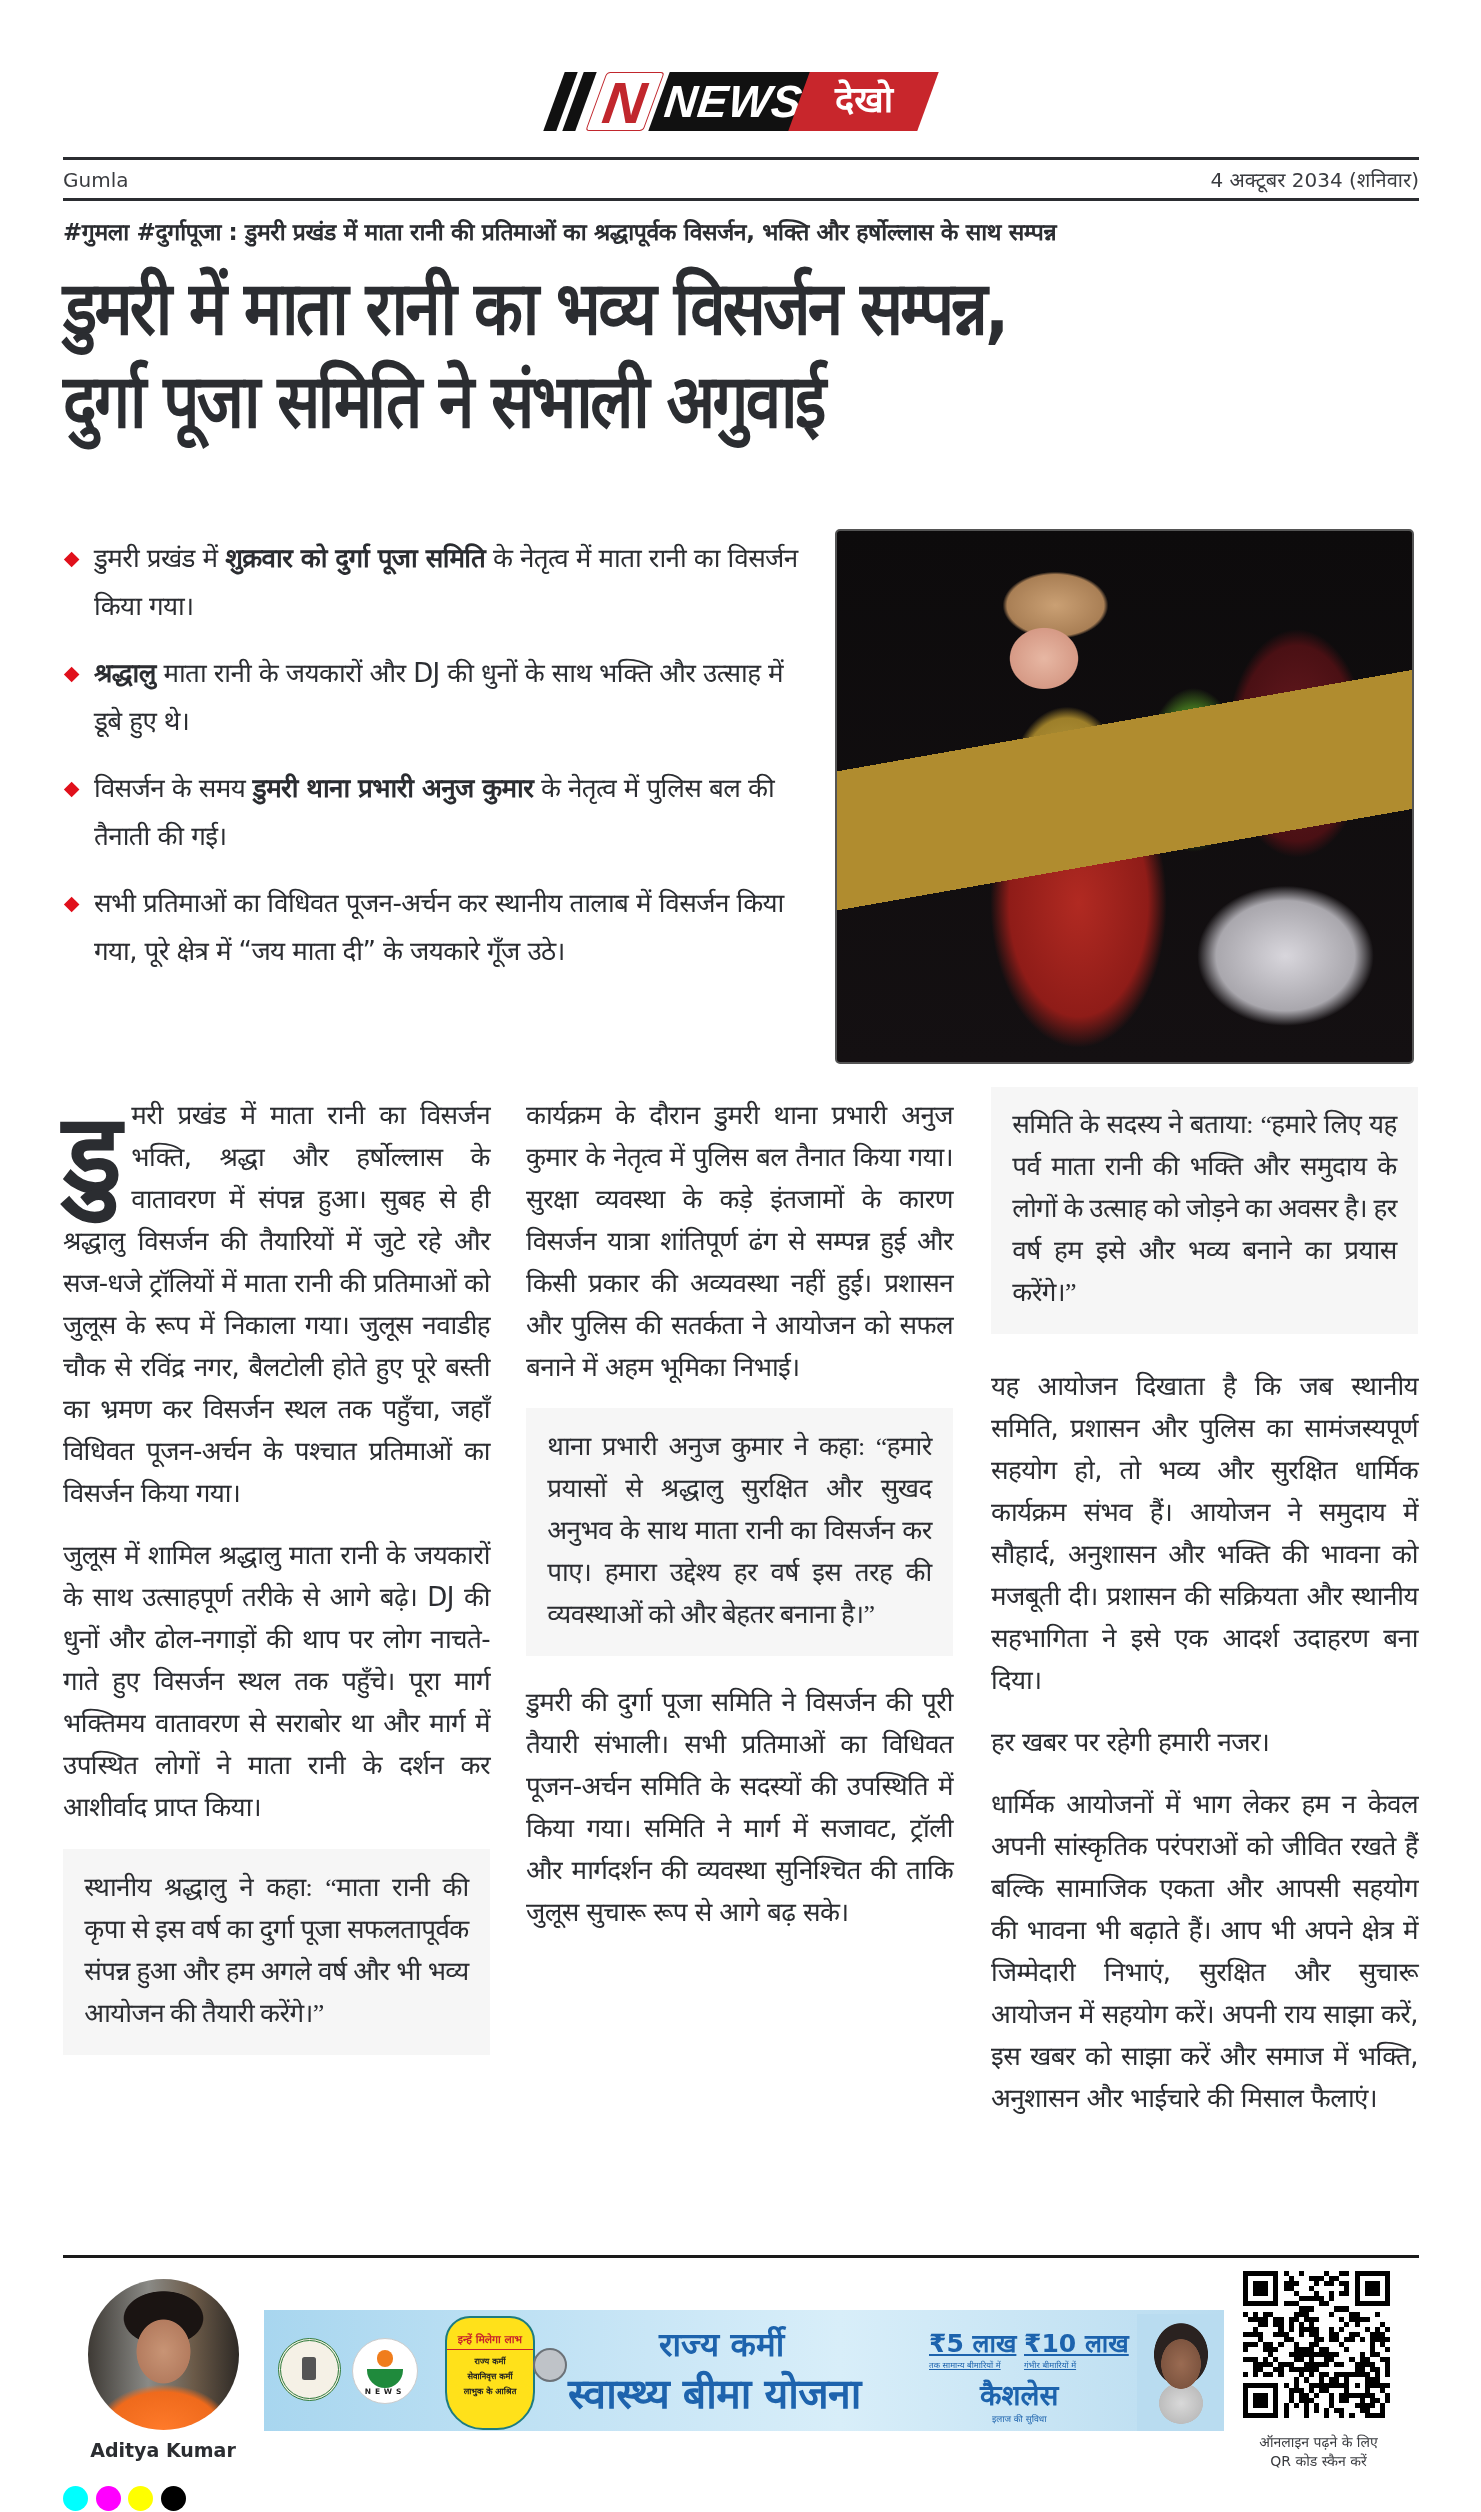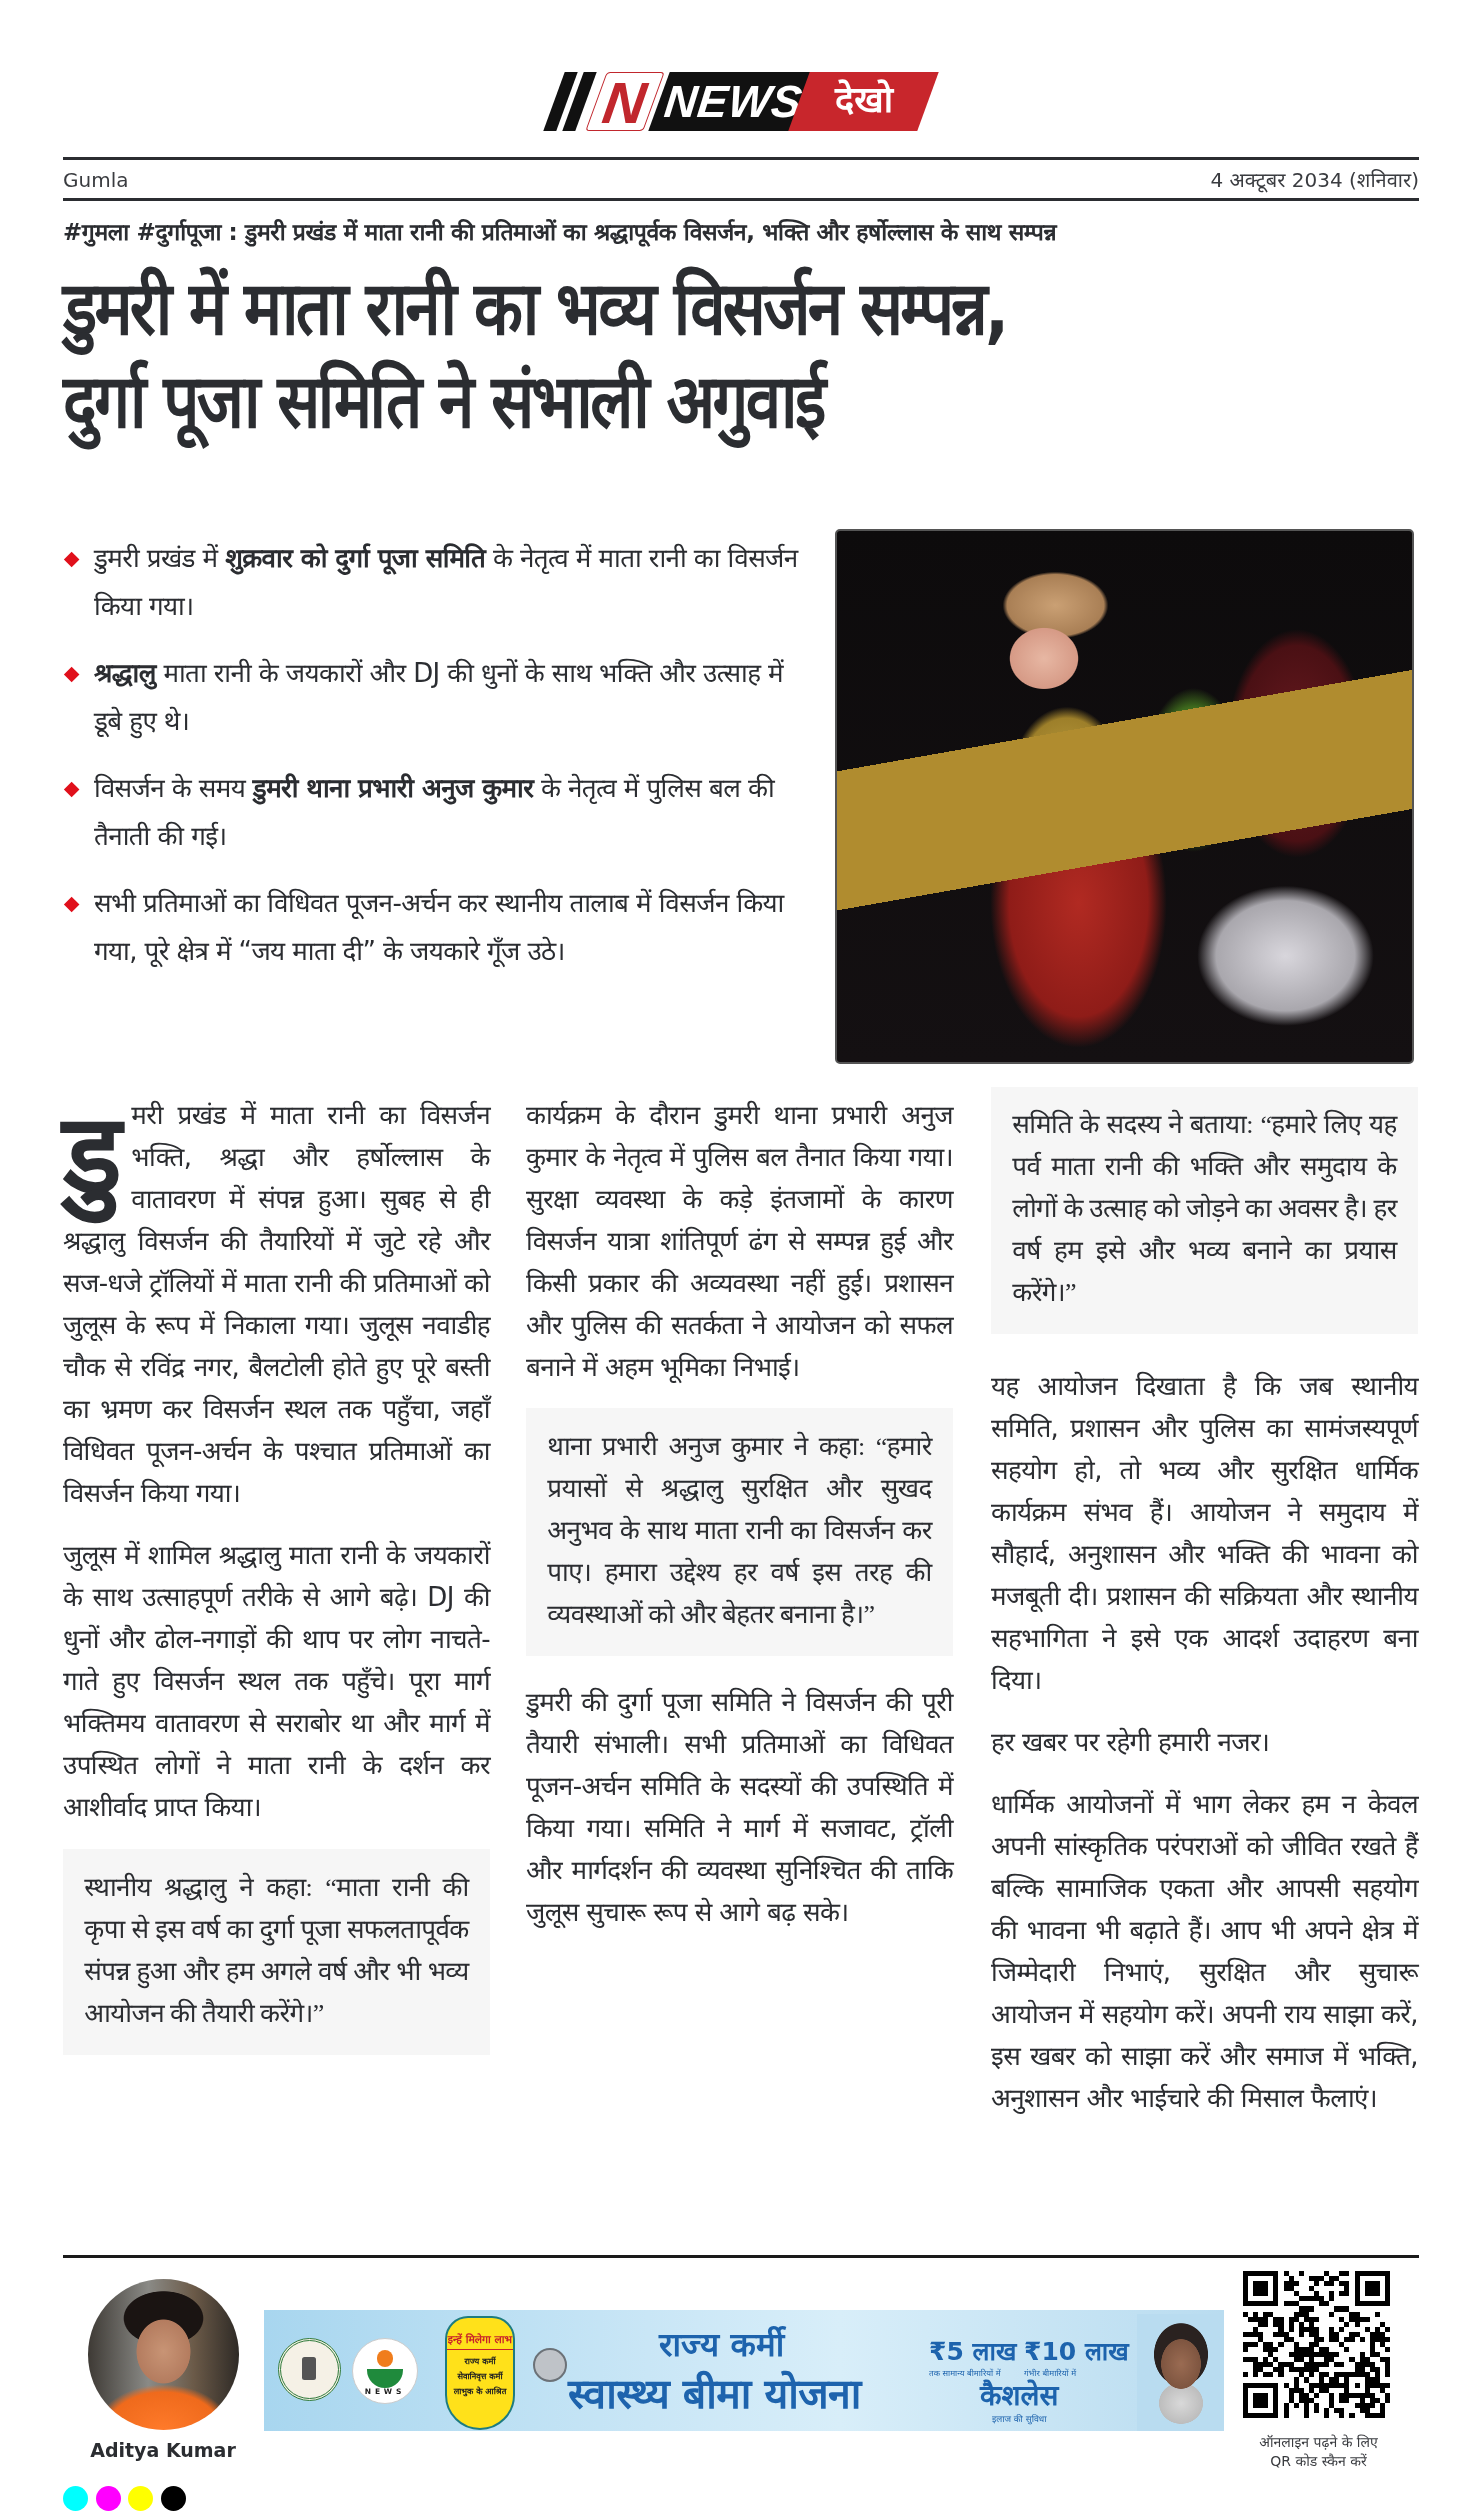--- a/index.html
+++ b/index.html
@@ -85,28 +85,28 @@
 
   .ad { position:absolute; left:264px; top:2310px; width:960px; height:121px;
         background:linear-gradient(90deg, #a8d6ef 0%, #c9e6f6 40%, #d8eef9 60%, #b9dcf0 100%); overflow:hidden; }
   .ad .seal { position:absolute; left:14px; top:28px; width:63px; height:63px; border-radius:50%;
               background:#f5f1e6; border:3.8px double #2f7a3a; box-sizing:border-box; }
   .ad .seal::after { content:""; position:absolute; left:21.3px; top:16.3px; width:14px; height:22.6px; background:#555; border-radius:2.5px; }
   .ad .jsas { position:absolute; left:88px; top:28px; width:64px; height:64px; border-radius:50%; background:#fff; border:0.6px solid #ccc; }
   .ad .jsas .fig { position:absolute; left:24px; top:11.3px; width:16.3px; height:16.3px; border-radius:50%; background:#f07d1c; }
   .ad .jsas .leaf { position:absolute; left:14px; top:30px; width:36px; height:19px; background:#1f8a3c; border-radius:0 0 19px 19px; }
   .ad .jsas .lbl { position:absolute; left:0; right:0; bottom:7.5px; text-align:center; font:700 7.5px "DejaVu Sans", sans-serif; letter-spacing:3.8px; color:#222; }
-  .ad .steth { position:absolute; left:181px; top:6.3px; width:70px; height:114px; background:#ffe11a;
+  .ad .steth { position:absolute; left:181px; top:6.3px; width:90px; height:114px; background:#ffe11a;
                border:2.5px solid #1e7c80; border-radius:25px 25px 38px 38px; box-sizing:border-box; text-align:center; }
   .ad .steth .t1 { font:700 10.7px "DejaVu Sans", sans-serif; color:#c8232a; margin-top:14px; border-bottom:1.3px solid #c8232a; padding-bottom:2.5px; }
   .ad .steth .t2 { font:700 8.2px "DejaVu Sans", sans-serif; color:#222; margin-top:3.8px; line-height:15px; }
   .ad .dial { position:absolute; left:269px; top:38px; width:30px; height:30px; border-radius:50%; background:#bfc3c8; border:2.5px solid #6c7278; }
   .ad .title1 { position:absolute; left:395px; top:11.3px; font:700 33px "DejaVu Sans", sans-serif; color:#1d63ad; }
   .ad .title2 { position:absolute; left:304px; top:54px; font:700 41px "DejaVu Sans", sans-serif; color:#1d63ad; letter-spacing:-0.6px; }
-  .ad .amt { position:absolute; top:23px; font:700 25px "DejaVu Sans", sans-serif; color:#1d63ad; }
+  .ad .amt { position:absolute; top:15px; font:700 25px "DejaVu Sans", sans-serif; color:#1d63ad;text-decoration:underline; }
   .ad .amt small { display:block; font:400 8.2px "DejaVu Sans", sans-serif; color:#1d63ad; }
   .ad .amt1 { left:665px; } .ad .amt2 { left:760px; }
   .ad .cashless { position:absolute; left:716px; top:65px; font:700 28px "DejaVu Sans", sans-serif; color:#1d63ad; text-align:center; }
   .ad .cashless small { display:block; font:400 8.8px "DejaVu Sans", sans-serif; }
   .ad .portrait { position:absolute; left:873px; top:3.8px; width:88px; height:119px;
                   background:
                     radial-gradient(ellipse 28px 35px at 50% 42%, #9a6b52 0%, #7e5540 70%, transparent 72%),
                     radial-gradient(ellipse 31px 29px at 50% 75%, #d9d9d9 0%, #bdbdbd 70%, transparent 72%),
                     radial-gradient(ellipse 38px 44px at 50% 34%, #2a2220 0%, #2a2220 70%, transparent 72%),
                     linear-gradient(#b9dcf0, #b9dcf0); }

